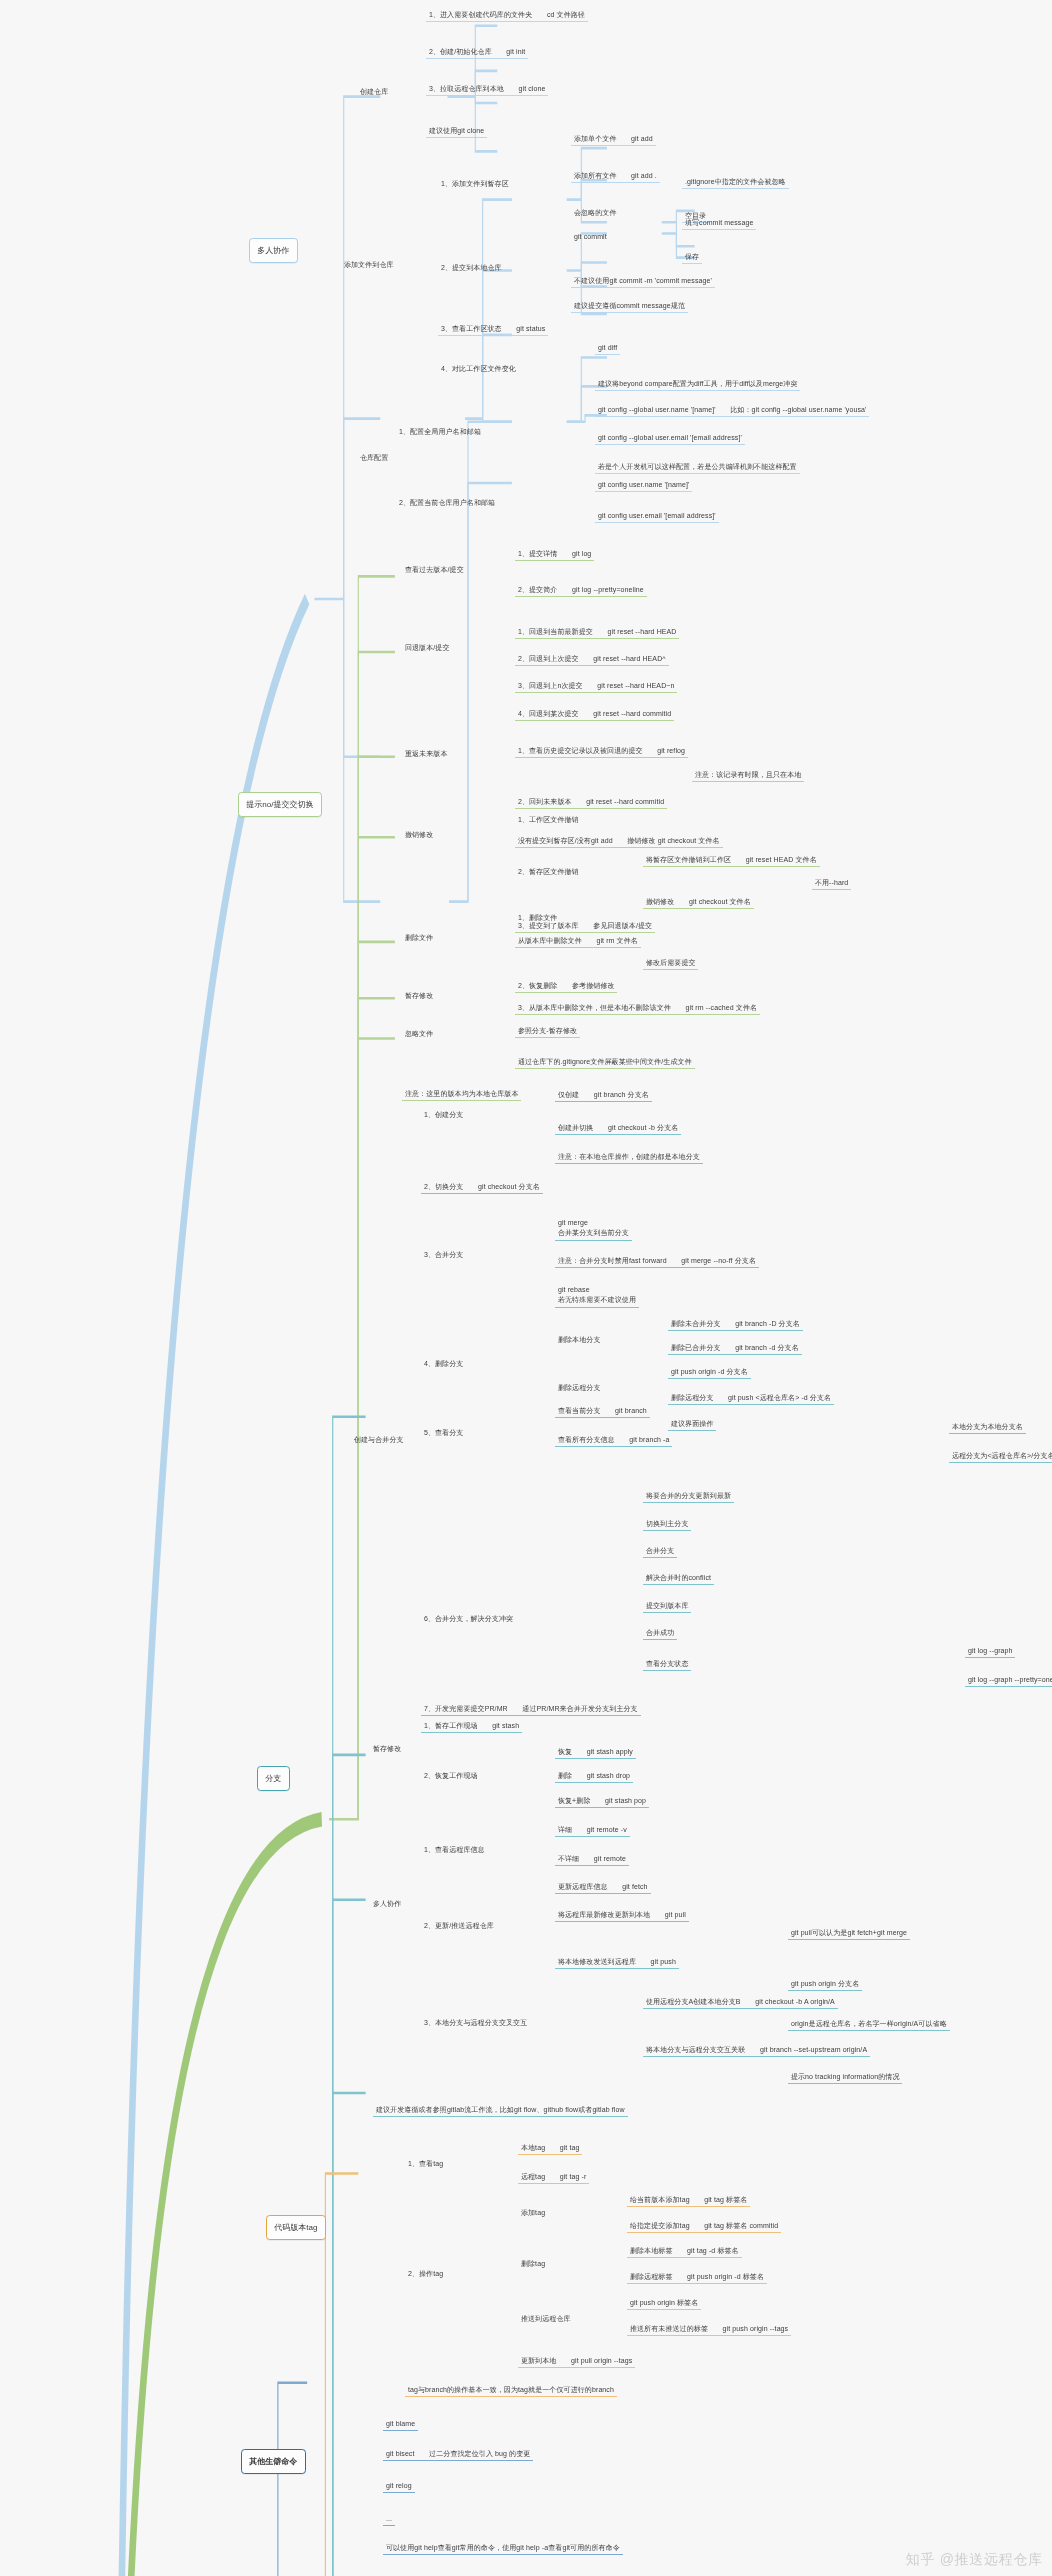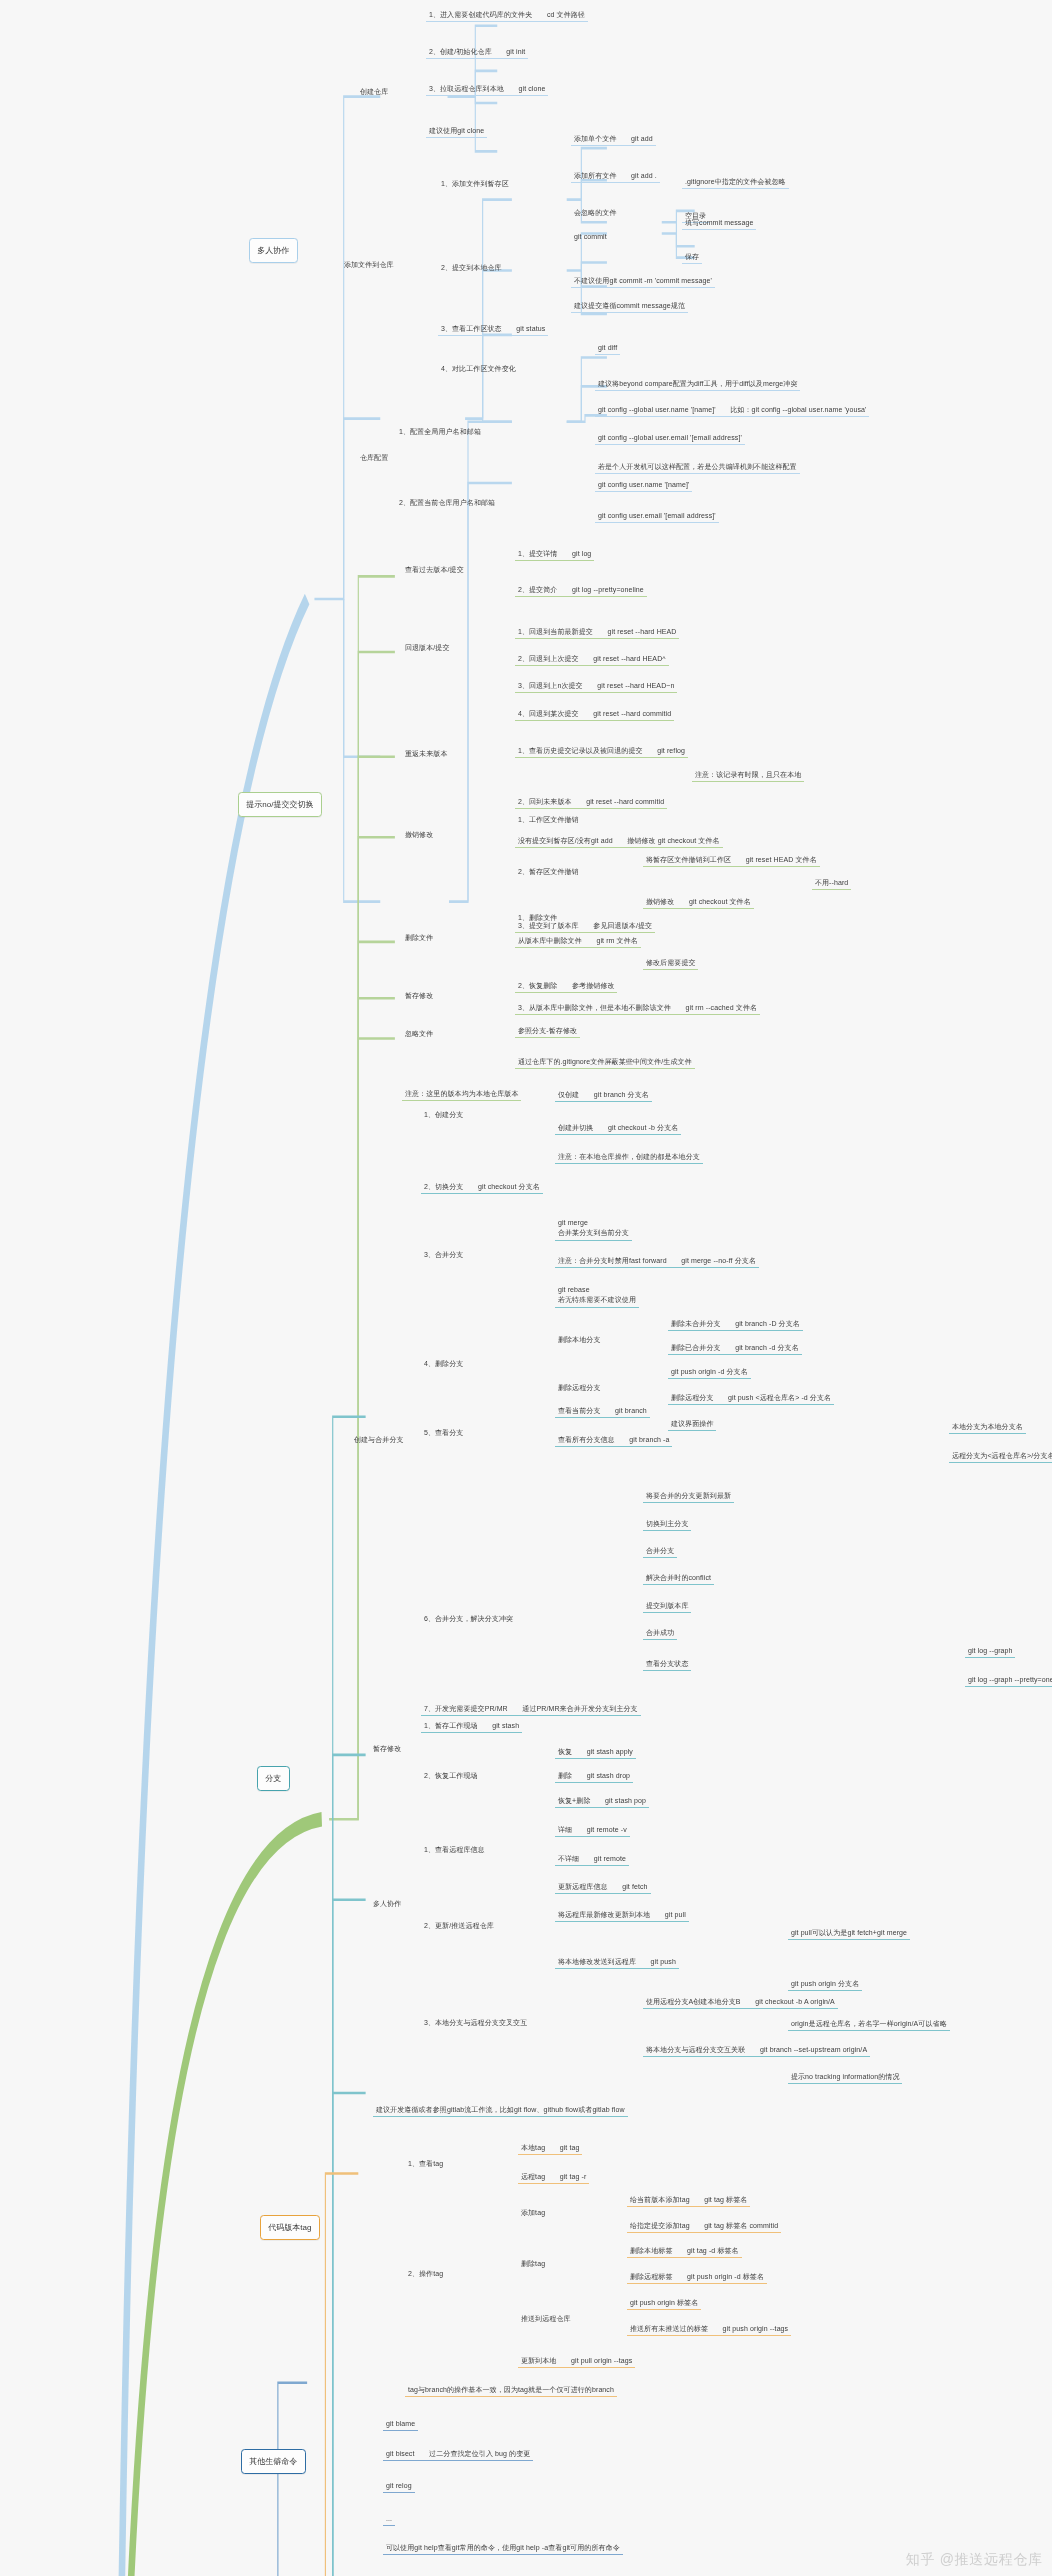--- a/index.html
+++ b/index.html
@@ -135,22 +135,22 @@
 
       <g stroke="#7fa8d0">
         <path d="M345 3360 L380 3360 L380 1480 L420 1480"></path>
       </g>
     </g>
   </svg>
 
   <div class="l1 blue" style="left: 249px; top: 238px; font-size: 8px;">多人协作</div>
   <div class="l1 green" style="left: 238px; top: 792px; font-size: 8px;">提示no/提交交切换</div>
   <div class="l1 teal" style="left: 257px; top: 1766px; font-size: 8px;">分支</div>
-  <div class="l1 orange" style="left: 260px; top: 2215px; font-size: 8px;">代码版本tag</div>
-  <div class="l1 navy" style="left: 241px; top: 2449px; font-size: 8px;">其他生僻命令</div>
+  <div class="l1 orange" style="left: 266px; top: 2215px; font-size: 8px;">代码版本tag</div>
+  <div class="l1 navy" style="left: 241px; top: 2449px; font-size: 8px; font-weight: bold;">其他生僻命令</div>
 
   <div class="node" style="left: 357px; top: 85px; font-size: 7px;">创建仓库</div>
   <div class="node" style="left: 341px; top: 258px; font-size: 7px;">添加文件到仓库</div>
   <div class="node" style="left: 357px; top: 451px; font-size: 7px;">仓库配置</div>
 
   <div class="node underline" style="left: 426px; top: 8px; --c: #b9d7ee; font-size: 7px;"><span>1、进入需要创建代码库的文件夹</span><span class="cmd">cd 文件路径</span></div>
   <div class="node underline" style="left: 426px; top: 45px; --c: #b9d7ee; font-size: 7px;"><span>2、创建/初始化仓库</span><span class="cmd">git init</span></div>
   <div class="node underline" style="left: 426px; top: 82px; --c: #b9d7ee; font-size: 7px;"><span>3、拉取远程仓库到本地</span><span class="cmd">git clone</span></div>
   <div class="node underline" style="left: 426px; top: 124px; --c: #b9d7ee; font-size: 7px;">建议使用git clone</div>
 

